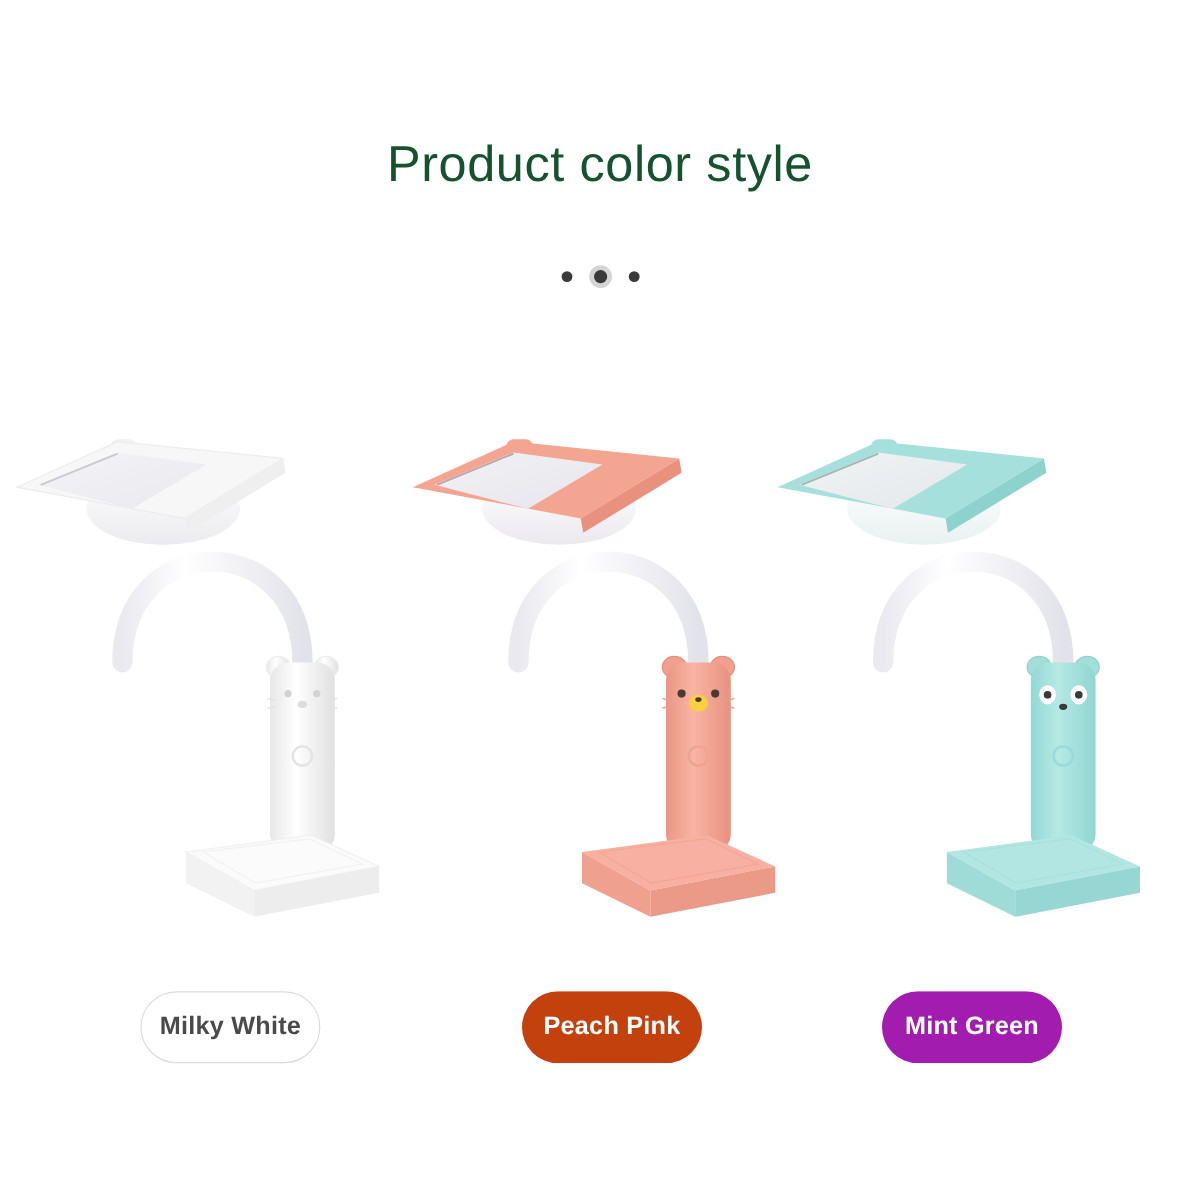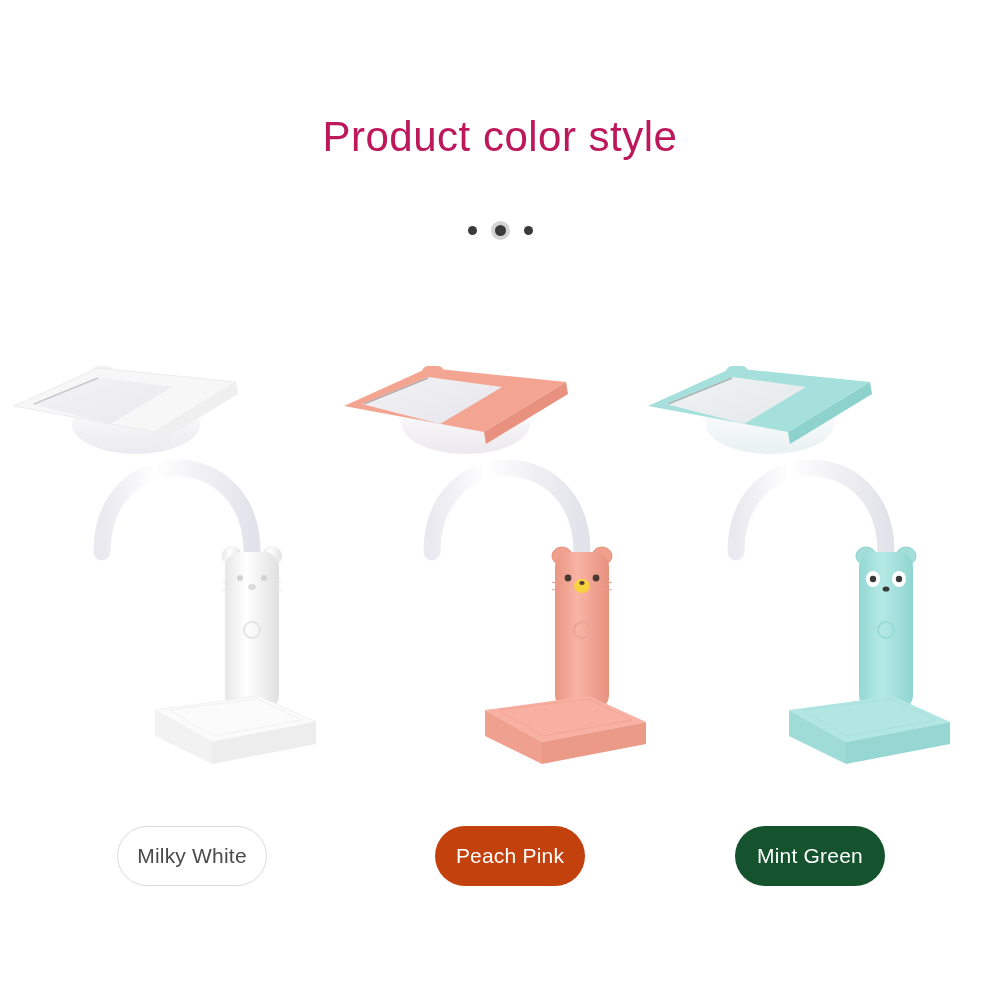--- a/index.html
+++ b/index.html
@@ -12,21 +12,21 @@
   }
   .page{position:absolute;inset:0;}
 
   
   .title{
     position:absolute;left:0;right:0;top:116px;
     text-align:center;
     font-size:42px;
     font-weight:400;
     letter-spacing:.5px;
-    color:#be185d;
+    color:#14532d;
     line-height:1;
     white-space:nowrap;
   }
 
   
   .dots{
     position:absolute;left:0;right:0;top:225px;
     display:flex;justify-content:center;align-items:center;gap:18px;
   }
   .dot{width:9px;height:9px;border-radius:50%;background:#3a3a3a;display:block;}
@@ -37,32 +37,32 @@
 
   
   .stage{position:absolute;left:0;top:290px;width:1000px;height:560px;}
   .lamp-col{position:absolute;top:0;width:334px;height:560px;}
   .lamp-col.c0{left:6px;}
   .lamp-col.c1{left:336px;}
   .lamp-col.c2{left:640px;}
   .lamp-col svg{display:block;width:334px;height:560px;}
 
   
-  .labels{position:absolute;left:0;top:826px;width:1000px;height:62px;}
+  .labels{position:absolute;left:0;top:826px;width:1000px;height:62px;font-weight:bold;}
   .pill{
     position:absolute;top:0;height:60px;
     border-radius:30px;
     display:flex;align-items:center;justify-content:center;
     font-size:21px;letter-spacing:.2px;
     box-sizing:border-box;
     user-select:none;
   }
   .pill.p0{left:117px;width:150px;background:#ffffff;border:1px solid #dcdcdc;color:#4a4a4a;}
   .pill.p1{left:435px;width:150px;background:#c2410c;color:#ffffff;border:1px solid transparent;}
-  .pill.p2{left:735px;width:150px;background:#14532d;color:#ffffff;border:1px solid transparent;}
+  .pill.p2{left:735px;width:150px;background:#a21caf;color:#ffffff;border:1px solid transparent;}
 </style>
 </head>
 <body>
 
 <div class="page">
 
   <div class="title">Product color style</div>
 
   <div class="dots">
     <span class="dot"></span>

